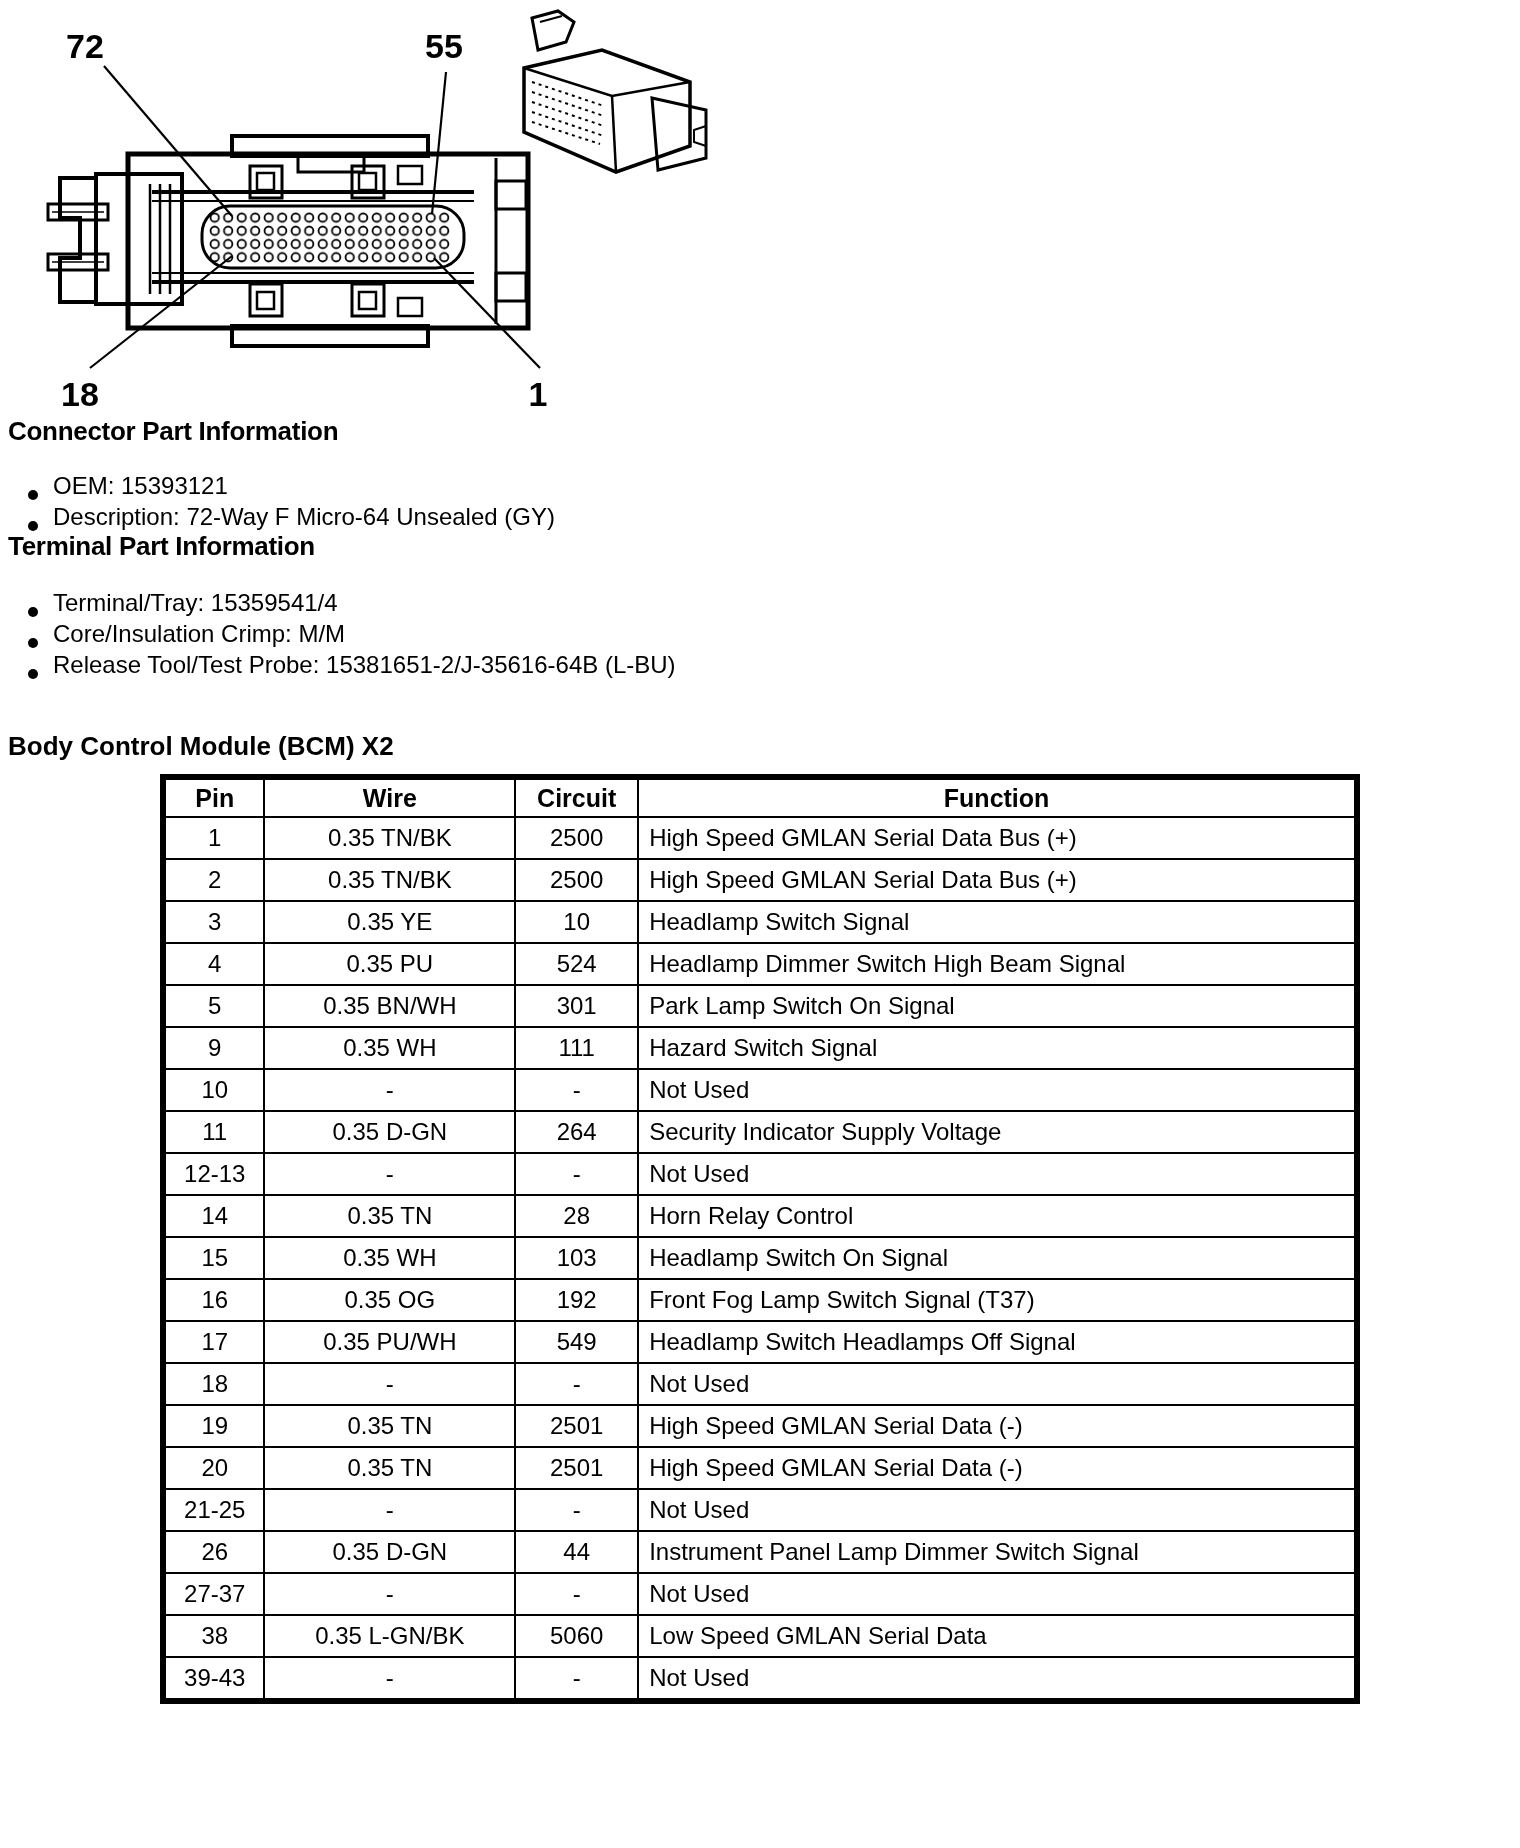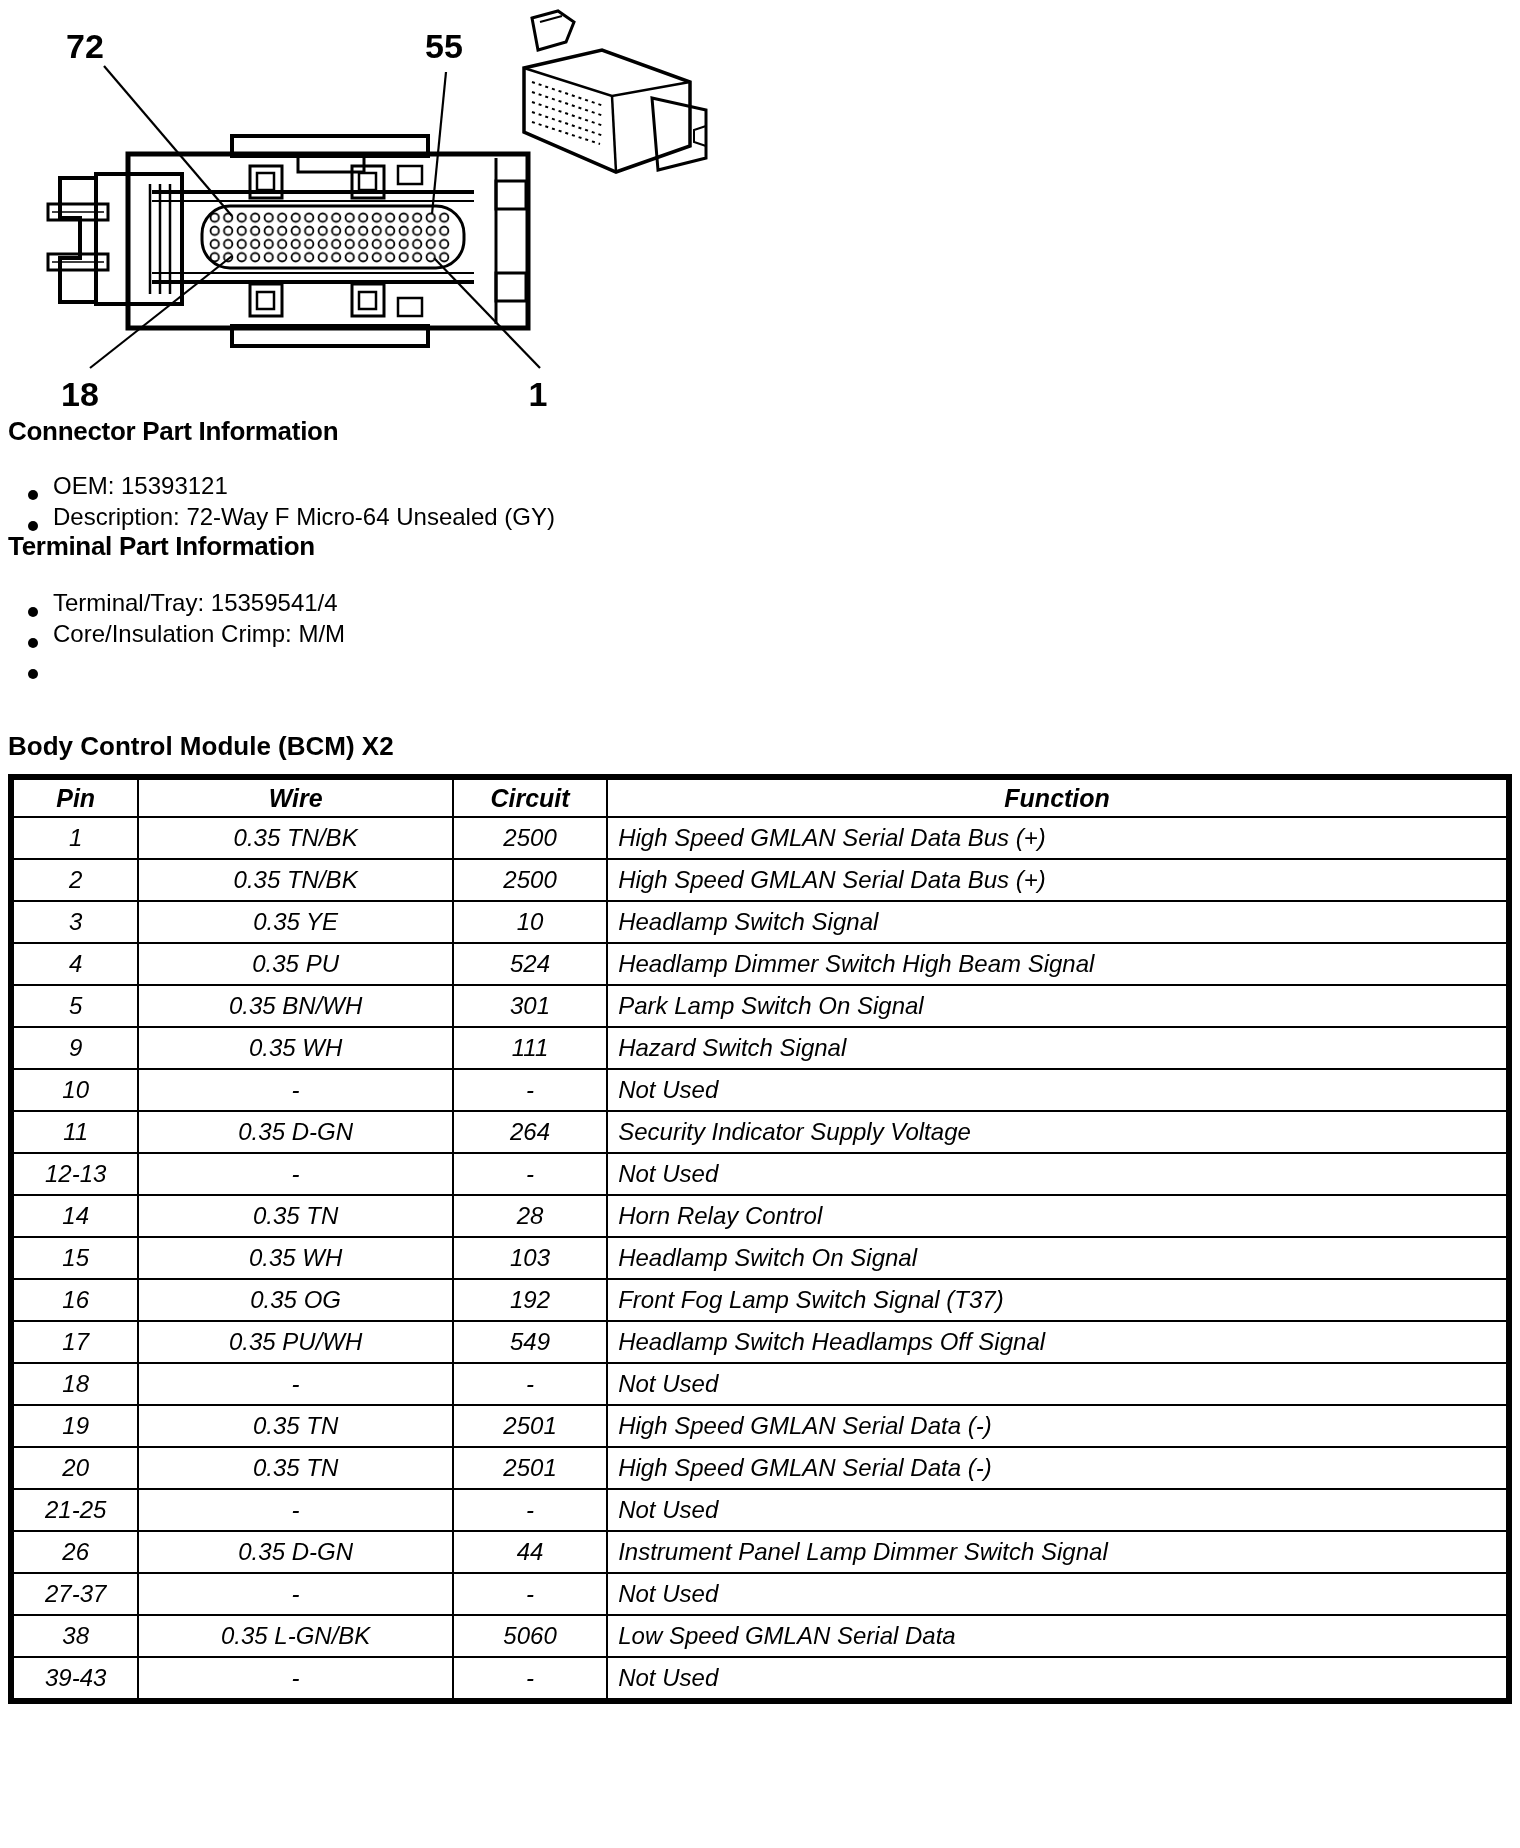--- a/index.html
+++ b/index.html
@@ -29,24 +29,23 @@
   .bullet {
     width: 10px; height: 10px; border-radius: 50%;
     background: #000; margin-right: 15px; flex: none;
   }
 
   .table-title {
     width: 1504px; margin: 52px auto 0;
     text-align: left; font-size: 26px; font-weight: bold;
   }
   table.pinout {
-    width: 1504px; margin: 12px auto 0;
+    width: 1200px; margin: 12px auto 0;
     border-collapse: collapse; border: 6px solid #000;
     table-layout: fixed;
-    font-style: italic;
   }
   table.pinout th {
     font-size: 25px; font-weight: bold; height: 36px;
     border: 2px solid #000; text-align: center; padding: 0;
   }
   table.pinout td {
     font-size: 24px; height: 40px;
     border: 2px solid #000; text-align: center; padding: 0;
     overflow: hidden; white-space: nowrap;
   }
@@ -153,20 +152,21 @@
   <li class="info-item">
     <span class="bullet"></span>
     <span>Terminal/Tray: 15359541/4</span>
   </li>
   <li class="info-item">
     <span class="bullet"></span>
     <span>Core/Insulation Crimp: M/M</span>
   </li>
   <li class="info-item">
     <span class="bullet"></span>
+    <span>Release Tool/Test Probe: 15381651-2/J-35616-64B (L-BU)</span>
   </li>
 </ul>
 
 <div class="table-title">Body Control Module (BCM) X2</div>
 
 <table class="pinout">
   <colgroup>
     <col class="c-pin">
       <col class="c-wire">
       <col class="c-circuit">

